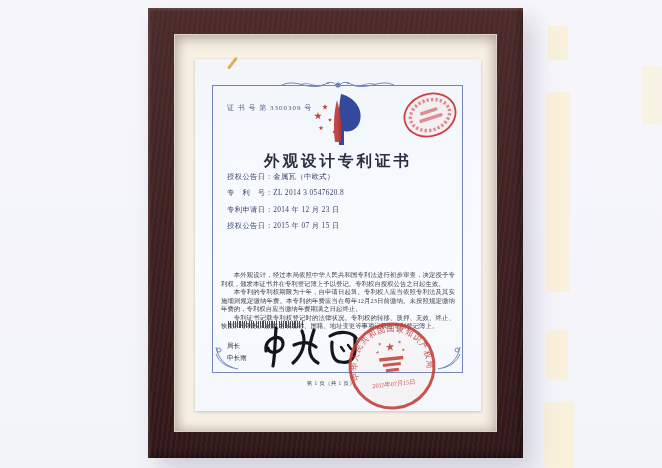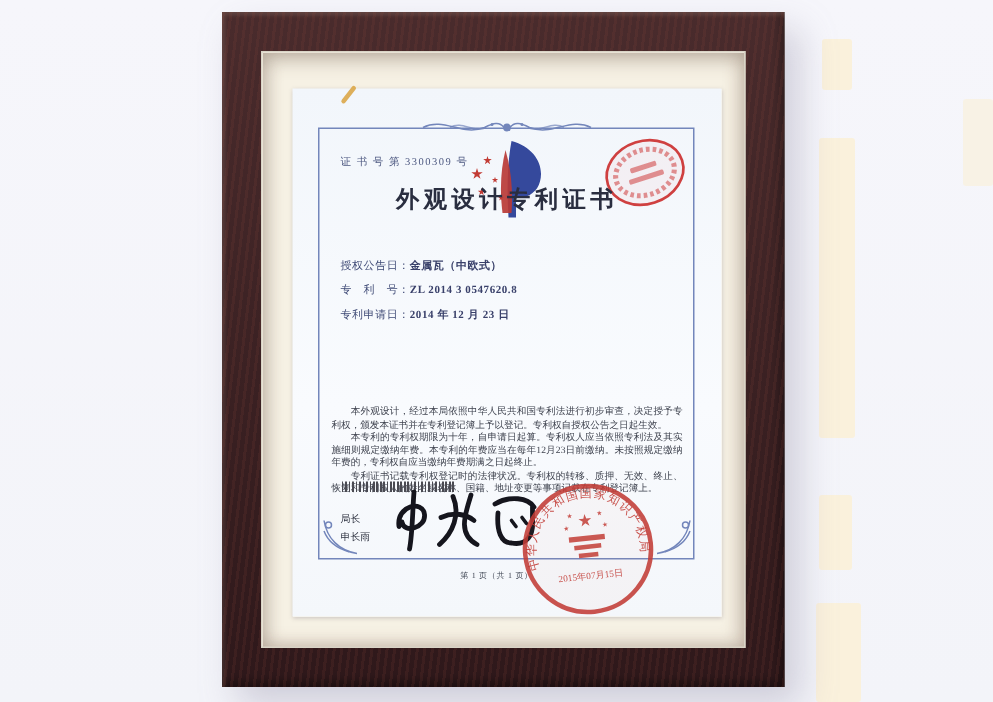--- a/index.html
+++ b/index.html
@@ -21,25 +21,25 @@
   .paper{position:absolute;left:195px;top:59px;width:286px;height:352px;
          background:linear-gradient(180deg,#f2f6fb 0%,#f9fbfe 60%,#f4f7fb 100%);
          box-shadow:0 1px 3px rgba(80,70,95,.28);}
   .blue-border{position:absolute;left:17px;top:26px;width:251px;height:288px;
          border:1.2px solid #7386bb;box-sizing:border-box;}
   .ornament-top{position:absolute;left:83px;top:18px;}
   .flourish{position:absolute;}
   .cert-no{position:absolute;left:32px;top:44px;font-size:7px;letter-spacing:1px;color:#4d5880;}
   .stamp{position:absolute;left:206px;top:31px;transform:rotate(-18deg);}
   .logo{position:absolute;left:116px;top:31px;}
-  .title{position:absolute;left:0;right:0;top:64px;text-align:center;
+  .title{position:absolute;left:0;right:0;top:92px;text-align:center;
          font-size:15.5px;font-weight:bold;letter-spacing:3px;color:#2a2e40;}
   .fields{position:absolute;left:32px;top:113px;font-size:7.3px;color:#3f4a76;}
   .field-row{height:16.3px;letter-spacing:.4px;}
-  .field-value{color:#39406a;font-weight:bold;}
+  .field-value{color:#39406a;}
   .paras{position:absolute;left:26px;top:212px;width:234px;font-size:6.4px;
          line-height:1.33;color:#3e424e;text-align:justify;}
   .paras p{margin:0;text-indent:2em;}
   .barcode{position:absolute;left:33px;top:262px;width:76px;height:7px;
          background:repeating-linear-gradient(90deg,#4a4a52 0 1px,transparent 1px 2.1px,#4a4a52 2.1px 3.4px,transparent 3.4px 4.6px);}
   .issuer-title{position:absolute;left:32px;top:283px;font-size:6.6px;color:#2e3240;}
   .issuer-name{position:absolute;left:32px;top:295px;font-size:6.6px;color:#2e3240;}
   .signature{position:absolute;left:63px;top:264px;}
   .seal{position:absolute;left:151px;top:261px;transform:rotate(-6deg);}
   .page-footer{position:absolute;left:0;right:14px;top:321px;text-align:center;
@@ -116,20 +116,21 @@
         <polygon transform="translate(23,42) scale(2)" points="0,-1 0.22,-0.31 0.95,-0.31 0.36,0.12 0.59,0.81 0,0.38 -0.59,0.81 -0.36,0.12 -0.95,-0.31 -0.22,-0.31"></polygon>
       </g>
     </svg>
 
     <div class="title">外观设计专利证书</div>
 
     <div class="fields">
       <div class="field-row"><span>授权公告日：</span><span class="field-value">金属瓦（中欧式）</span></div>
       <div class="field-row"><span>专　利　号：</span><span class="field-value">ZL 2014 3 0547620.8</span></div>
       <div class="field-row"><span>专利申请日：</span><span class="field-value">2014 年 12 月 23 日</span></div>
+      <div class="field-row"><span>授权公告日：</span><span class="field-value">2015 年 07 月 15 日</span></div>
     </div>
 
     <div class="paras">
       <p>本外观设计，经过本局依照中华人民共和国专利法进行初步审查，决定授予专利权，颁发本证书并在专利登记簿上予以登记。专利权自授权公告之日起生效。</p>
       <p>本专利的专利权期限为十年，自申请日起算。专利权人应当依照专利法及其实施细则规定缴纳年费。本专利的年费应当在每年12月23日前缴纳。未按照规定缴纳年费的，专利权自应当缴纳年费期满之日起终止。</p>
       <p>专利证书记载专利权登记时的法律状况。专利权的转移、质押、无效、终止、恢复和专利权人的姓名或名称、国籍、地址变更等事项记载在专利登记簿上。</p>
     </div>
 
     <div class="barcode"></div>
 

